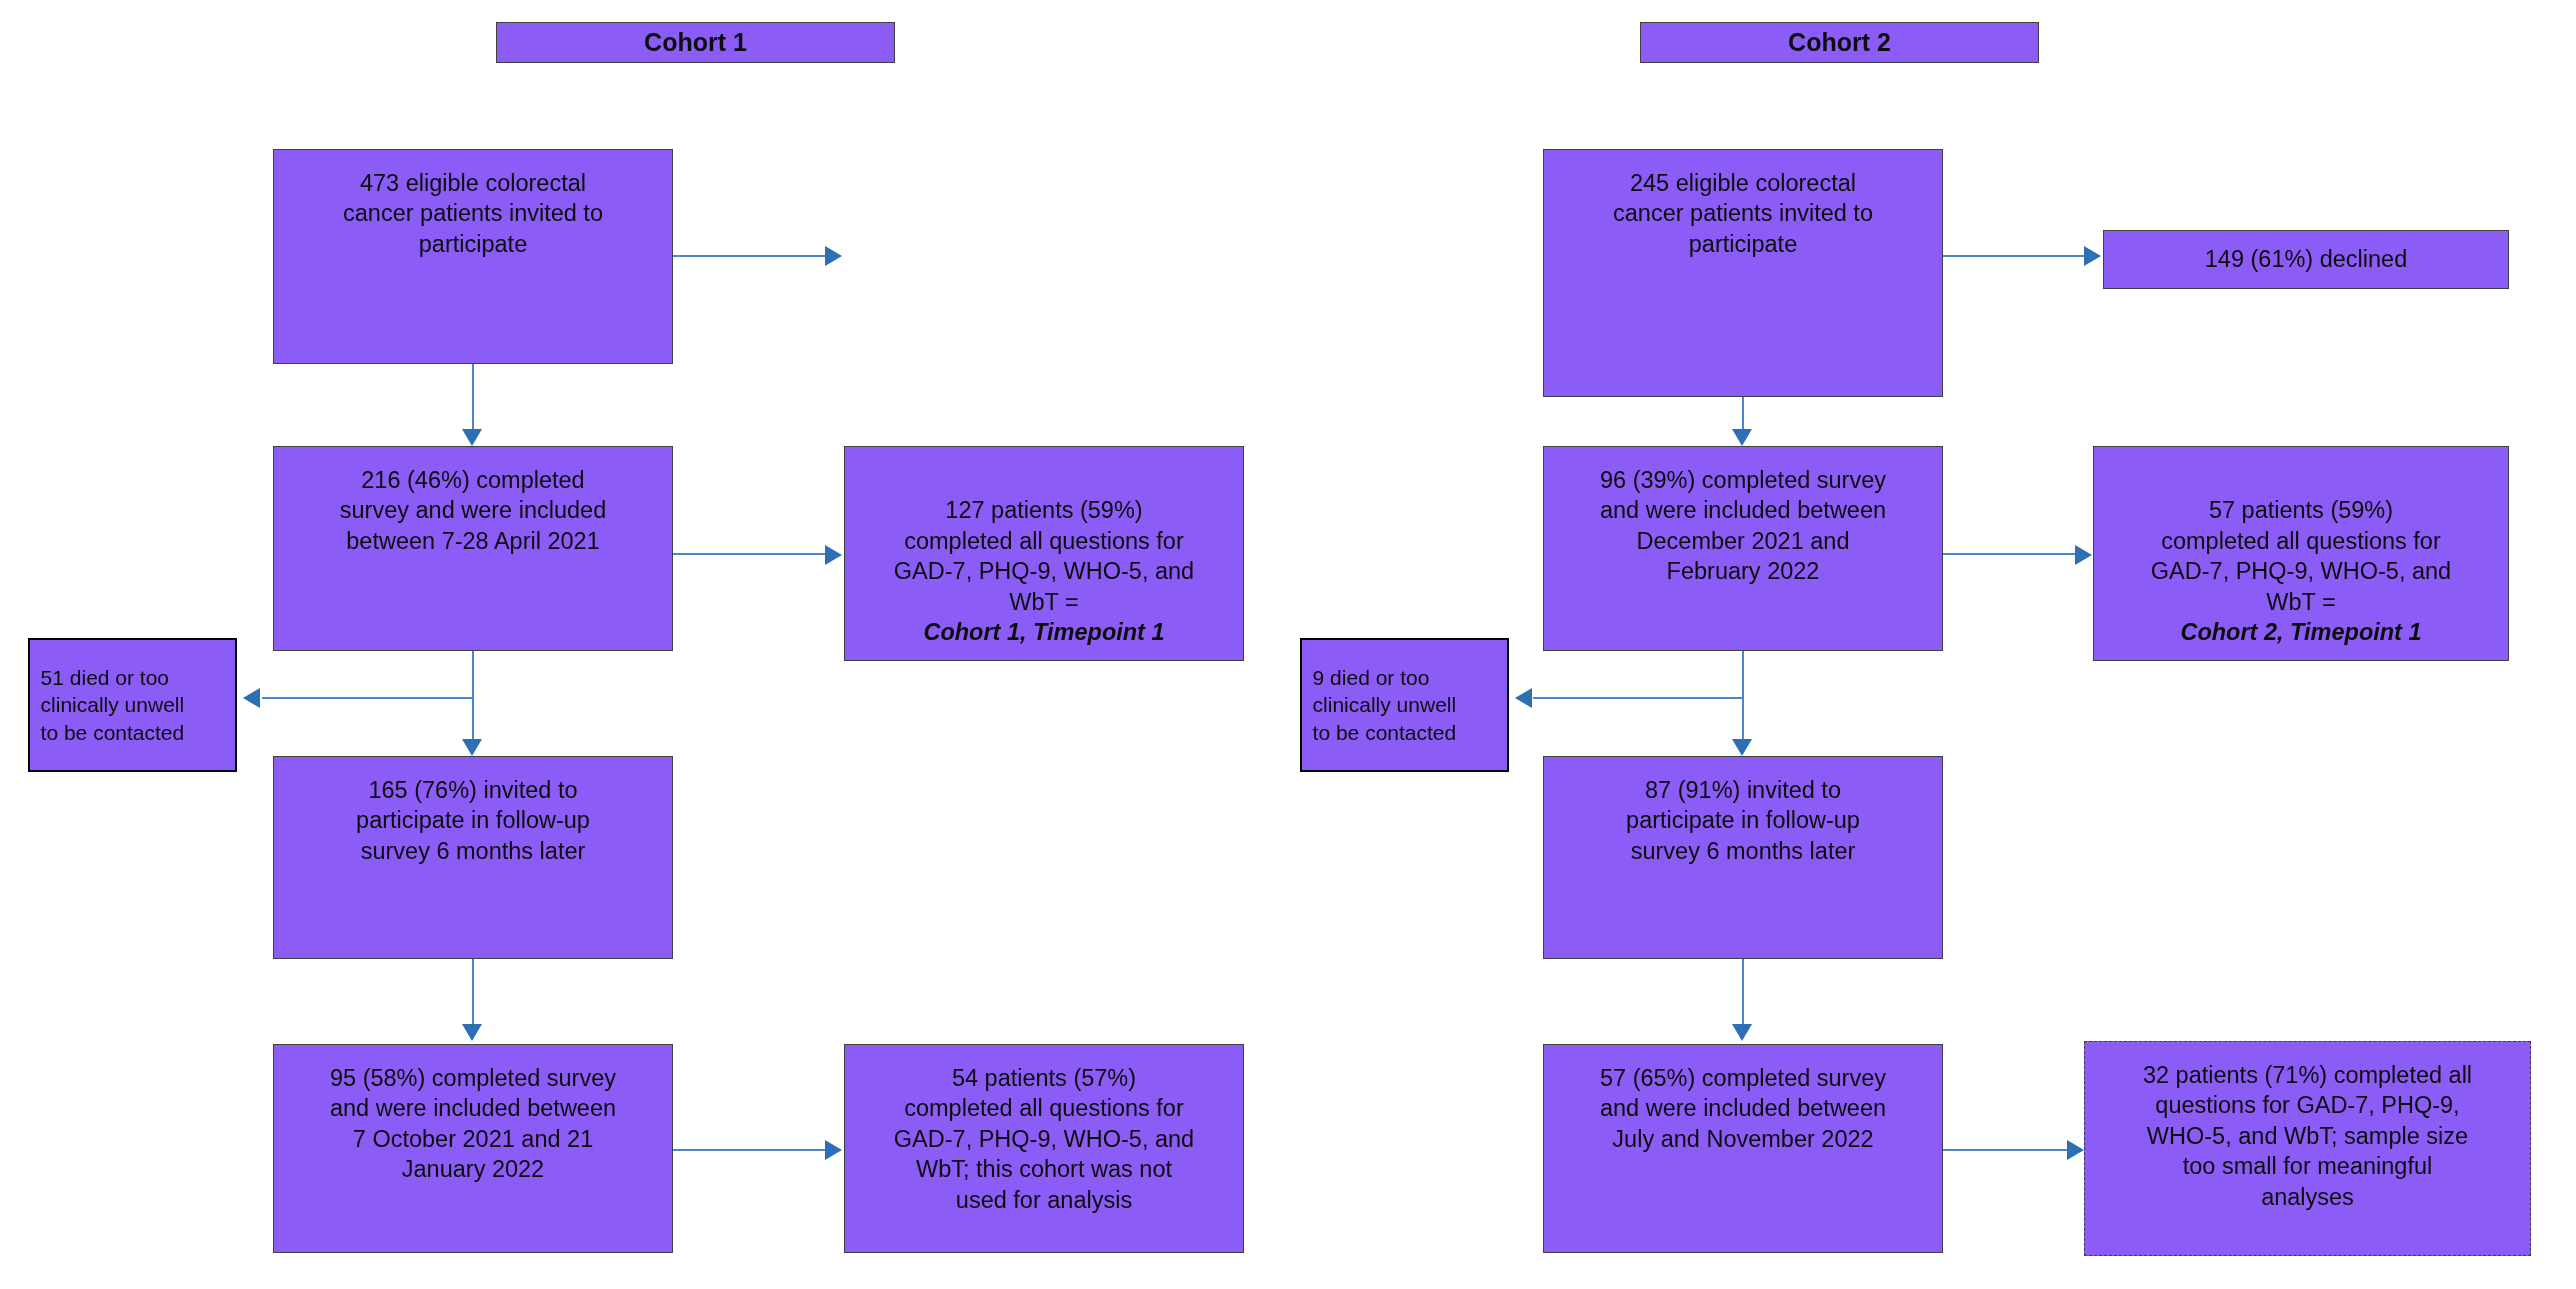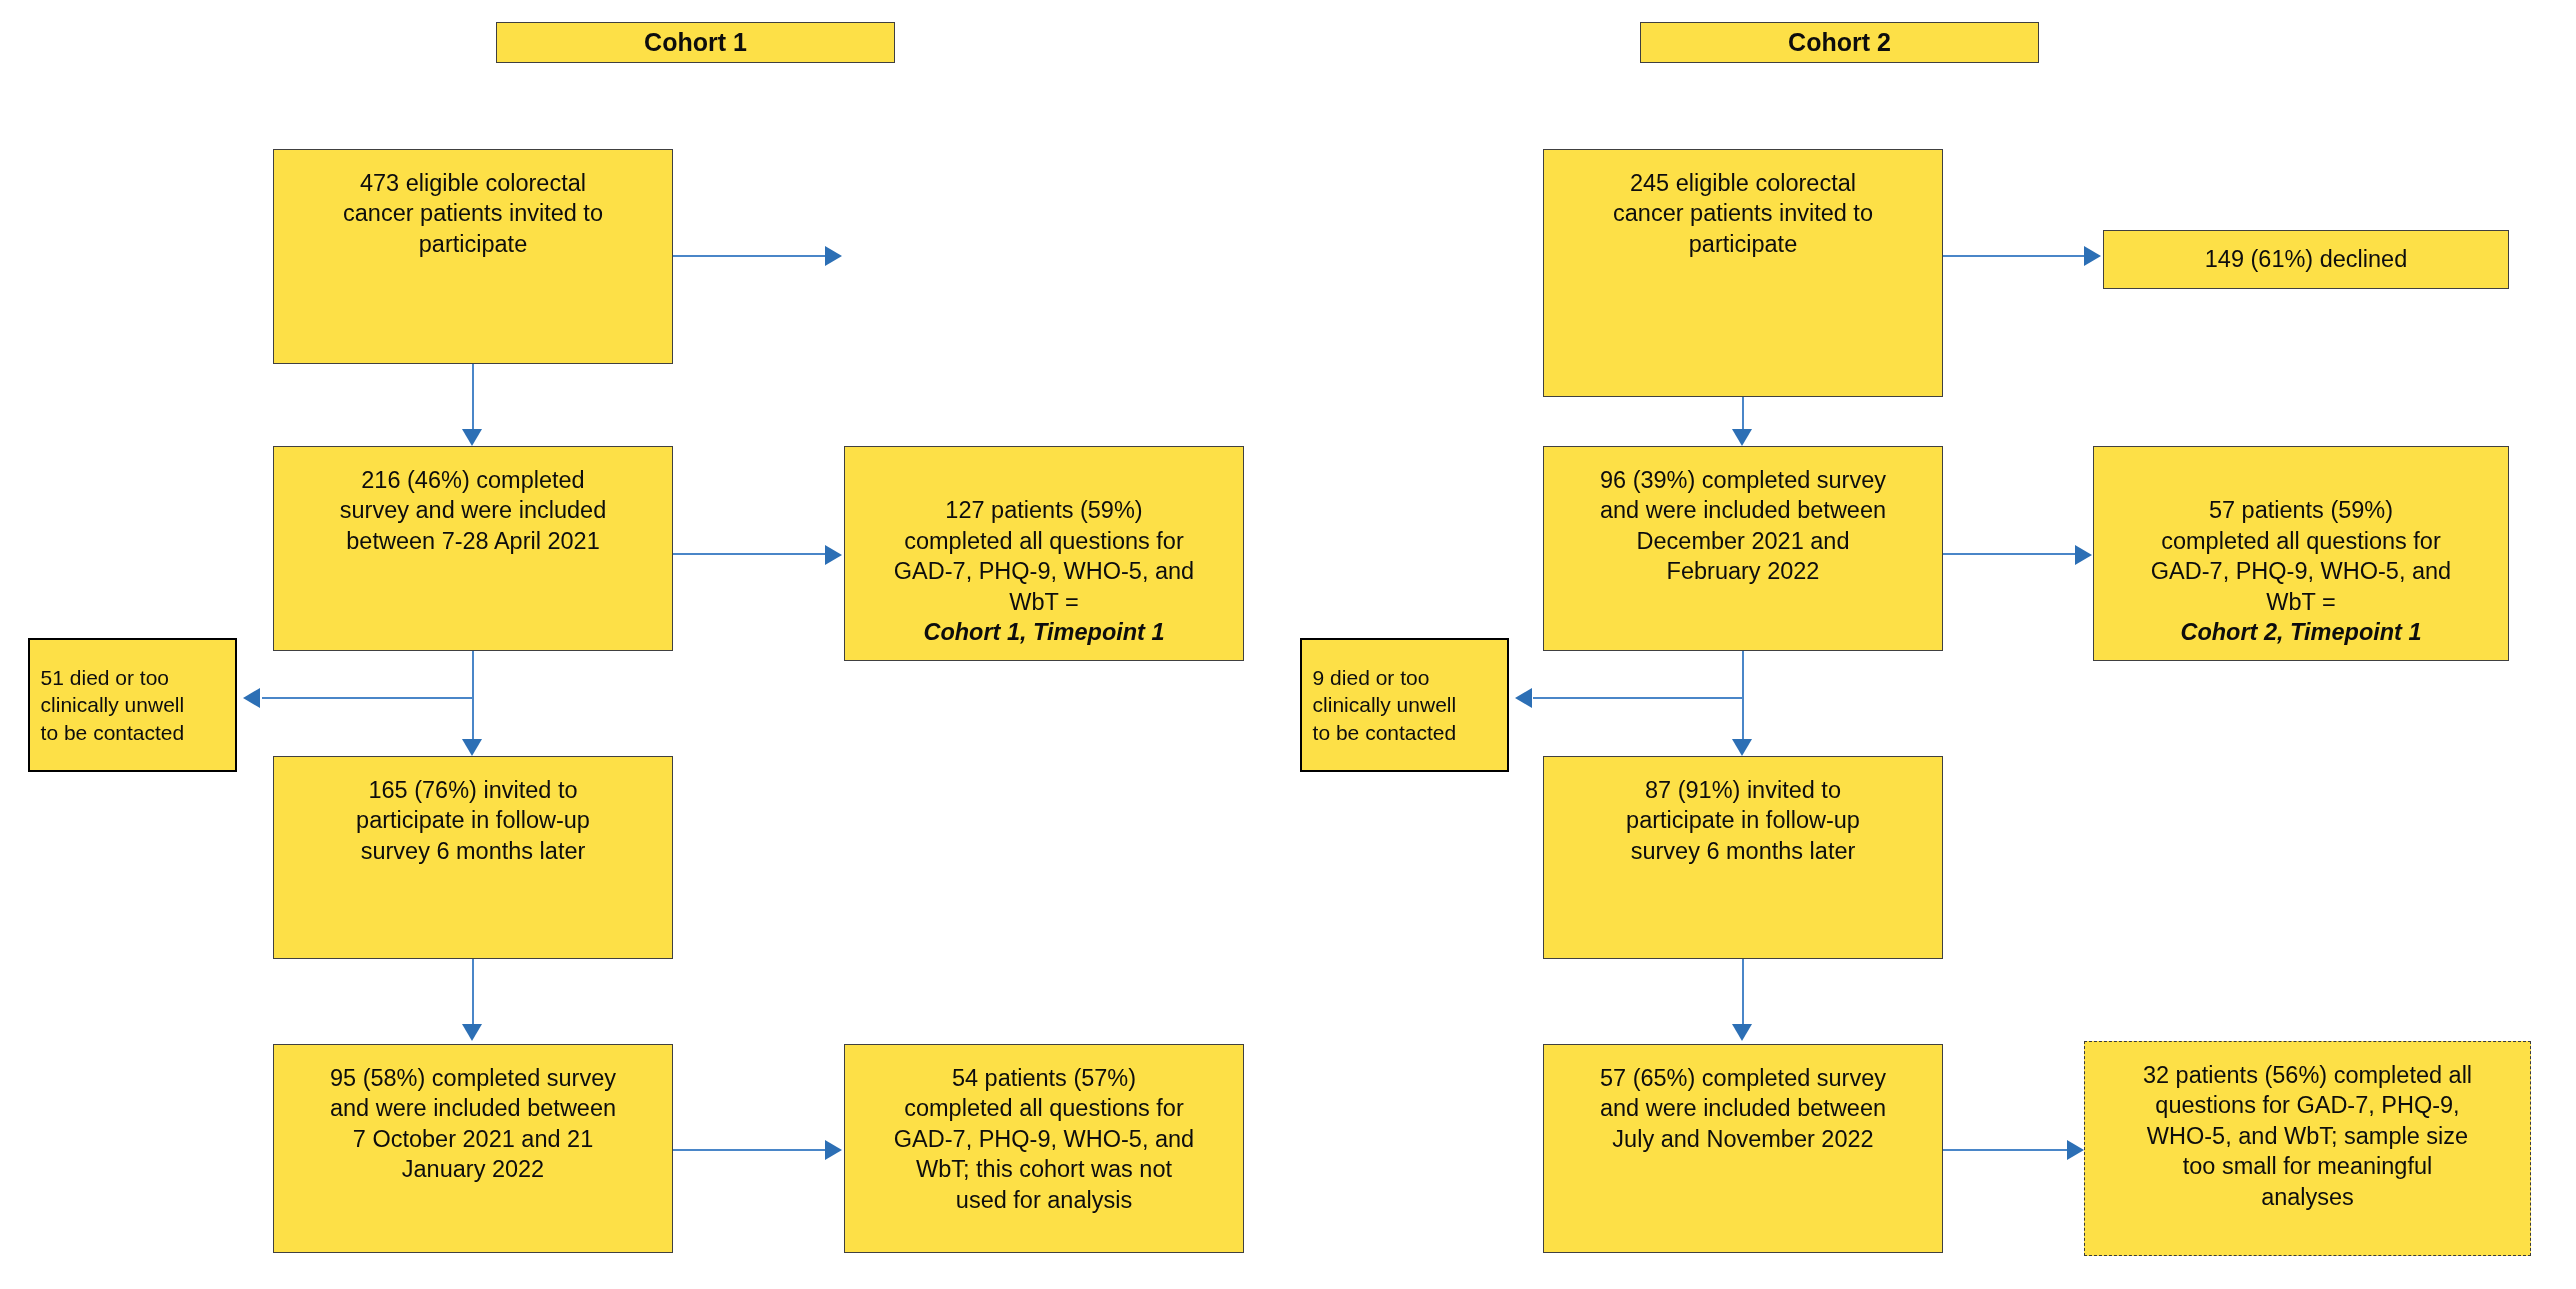--- a/index.html
+++ b/index.html
@@ -16,21 +16,21 @@
     width: 2576px;
     height: 1290px;
     background: #ffffff;
     overflow: hidden;
   }
 
   
   .node {
     position: absolute;
     box-sizing: border-box;
-    background: #fde047;
+    background: #8b5cf6;
     border: 1.8px solid #404040;
     display: flex;
     justify-content: center;
     text-align: center;
     line-height: 1.30;
     font-size: 23.5px;
     color: #0d0d0d;
     z-index: 3;
   }
   .node .txt {
@@ -235,21 +235,21 @@
   <div class="conn v" style="left:1742px; top:959px; height:71px;"></div>
   <div class="arrow down" style="left:1732px; top:1024px;"></div>
 
   <div class="node top" style="left:1543px; top:1044px; width:400px; height:209px;justify-content:flex-end;">
     <span class="txt">57 (65%) completed survey
 and were included between
 July and November 2022</span>
   </div>
 
   <div class="node top dashed" style="left:2084px; top:1041px; width:447px; height:215px;">
-    <span class="txt">32 patients (56%) completed all
+    <span class="txt">32 patients (71%) completed all
 questions for GAD-7, PHQ-9,
 WHO-5, and WbT; sample size
 too small for meaningful
 analyses</span>
   </div>
 
   <div class="conn h" style="left:1943px; top:1149px; width:127px;"></div>
   <div class="arrow right" style="left:2067px; top:1140px;"></div>
 
 </div>

